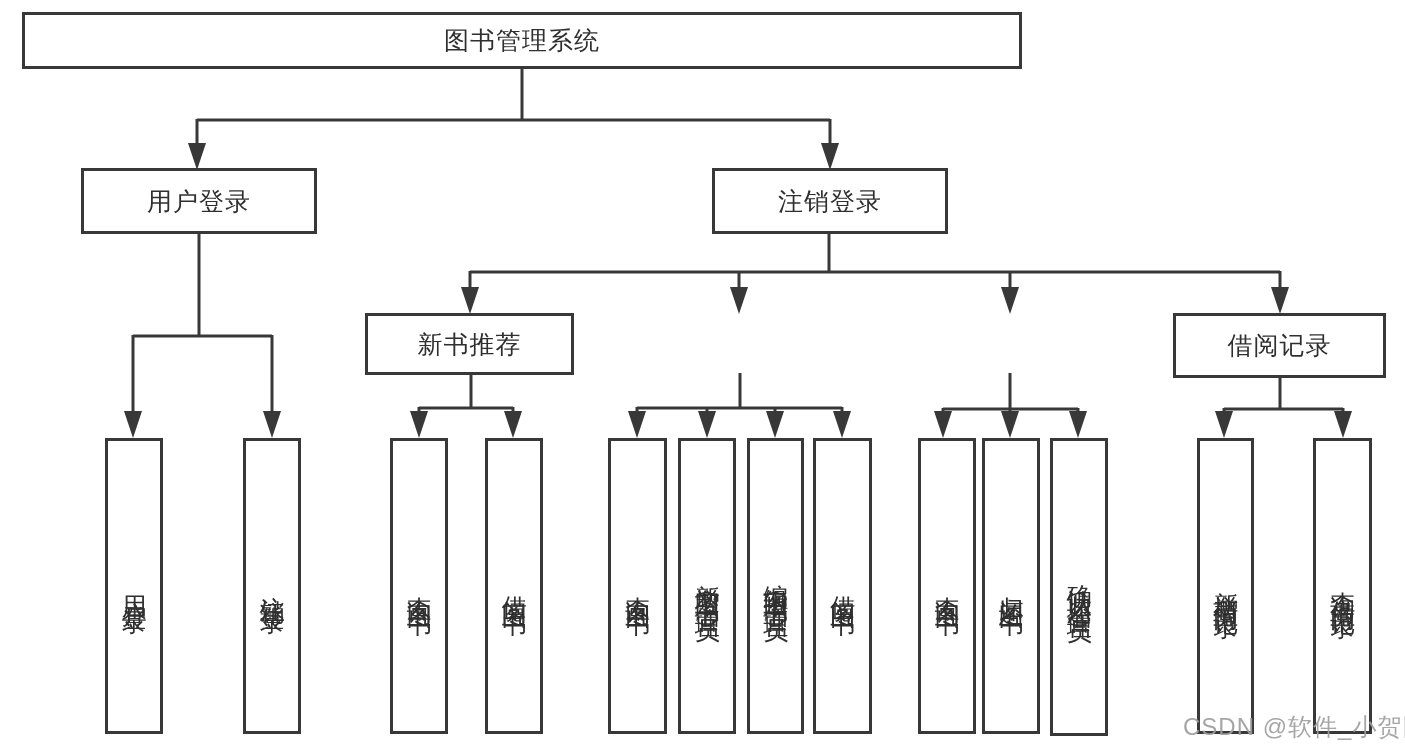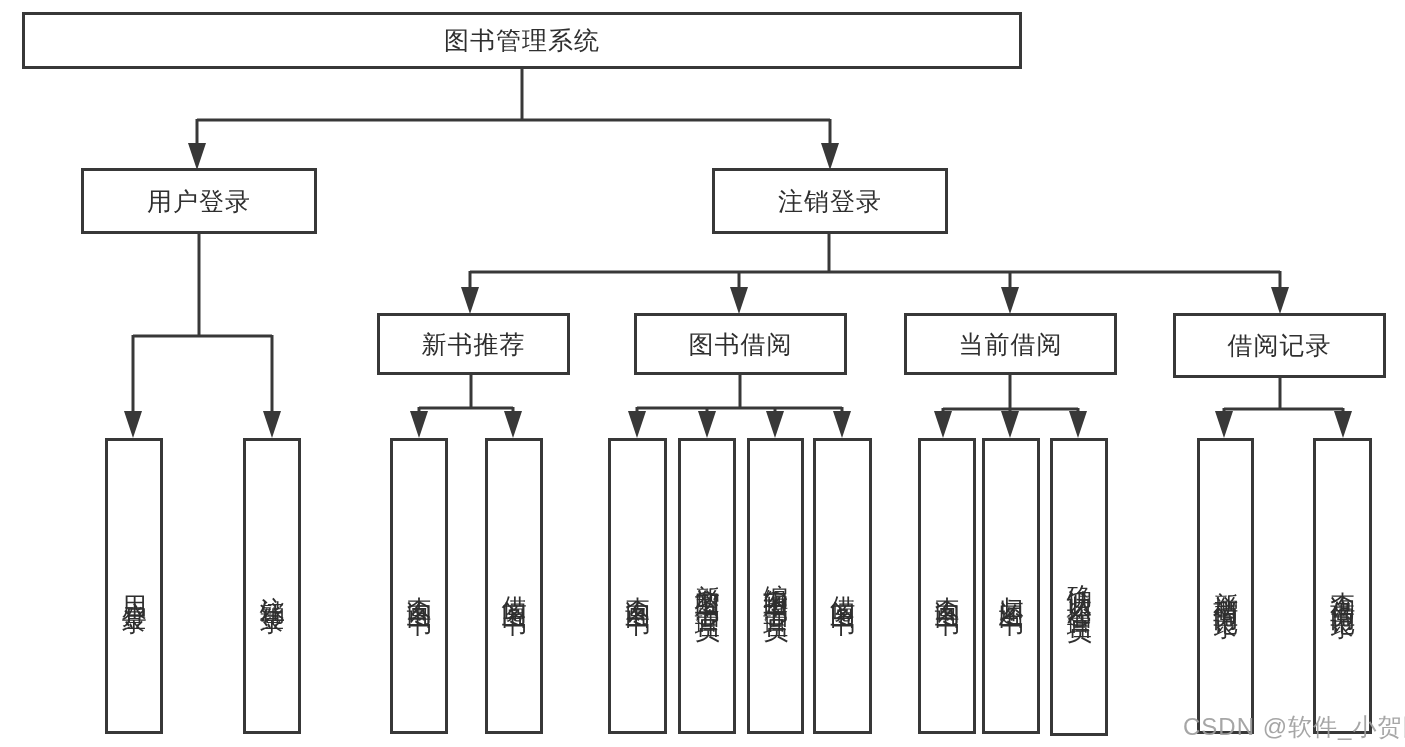--- a/index.html
+++ b/index.html
@@ -105,28 +105,22 @@
     <span>图书管理系统</span>
   </div>
 
   <div class="box h-box" style="left:81px;top:168px;width:236px;height:66px">
     <span>用户登录</span>
   </div>
   <div class="box h-box" style="left:712px;top:168px;width:236px;height:66px">
     <span>注销登录</span>
   </div>
 
-  <div class="box h-box" style="left:377px;top:313px;width:193px;height:62px">
+  <div class="box h-box" style="left:365px;top:313px;width:209px;height:62px">
     <span>新书推荐</span>
-  </div>
-  <div class="box h-box" style="left:634px;top:313px;width:213px;height:62px">
-    <span>图书借阅</span>
-  </div>
-  <div class="box h-box" style="left:904px;top:313px;width:213px;height:62px">
-    <span>当前借阅</span>
   </div>
   <div class="box h-box" style="left:1173px;top:313px;width:213px;height:65px">
     <span>借阅记录</span>
   </div>
 
   <div class="box v-box" style="left:105px;top:438px;width:58px;height:296px">
     <span>用户登录</span>
   </div>
   <div class="box v-box" style="left:243px;top:438px;width:58px;height:296px">
     <span>注销登录</span>

